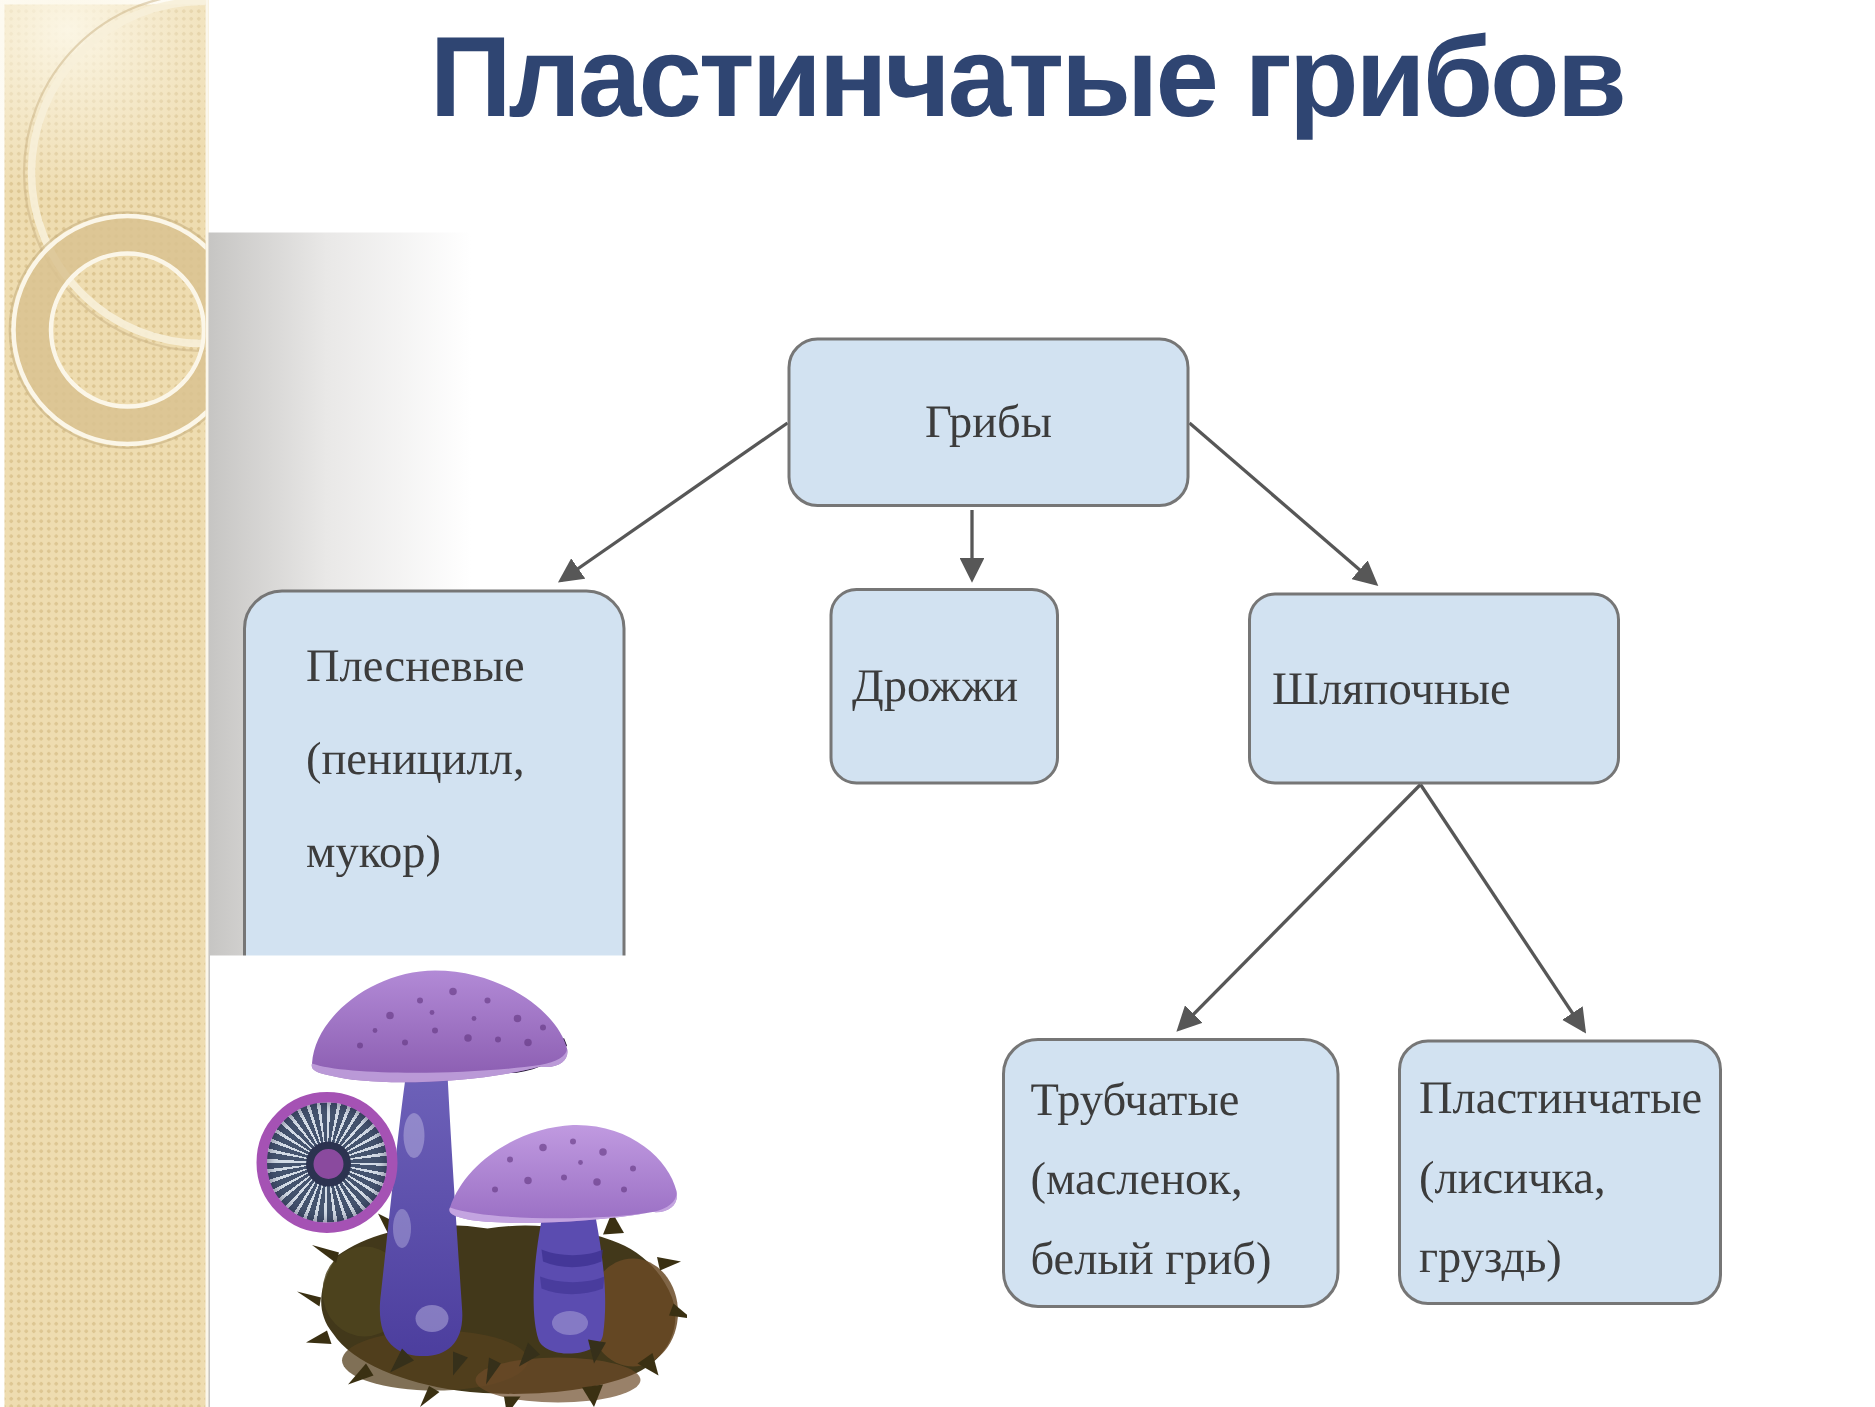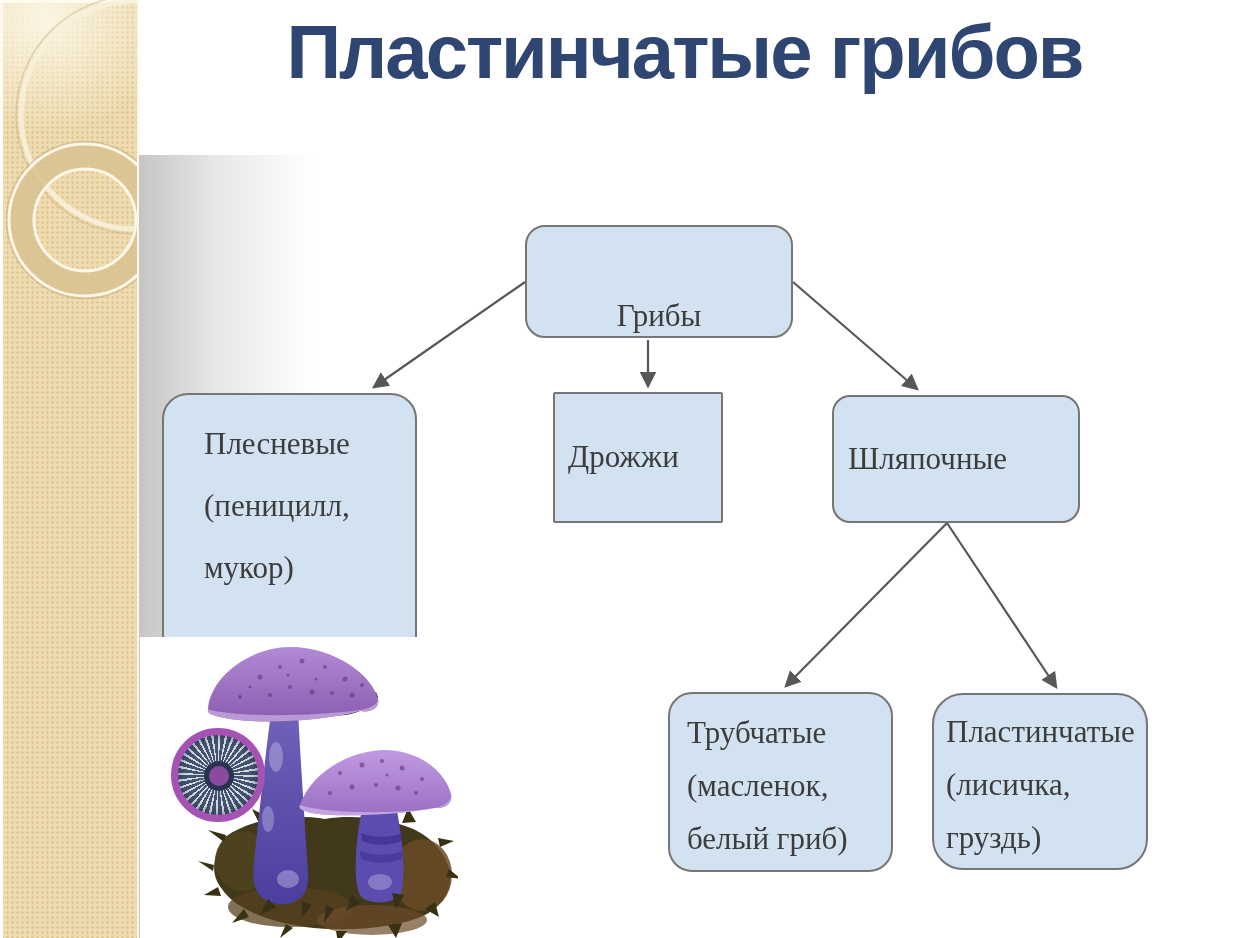--- a/index.html
+++ b/index.html
@@ -36,32 +36,32 @@
   }
   
   .connectors{position:absolute;left:0;top:0;pointer-events:none;}
   
   .node{
     position:absolute;box-sizing:border-box;
     background:#d2e2f1;border:2px solid #767676;
     color:#3c3c3c;font-size:31px;line-height:1.25;
   }
   .node-root{left:525px;top:225px;width:268px;height:113px;border-radius:20px;
-    display:flex;align-items:flex-end;justify-content:center;}
+    display:flex;align-items:center;justify-content:center;}
   .node-moldy{left:162px;top:393px;width:255px;height:278px;border-radius:26px;
     padding:18px 10px 0 40px;}
   .node-moldy .nline{line-height:62px;}
-  .node-yeast{left:553px;top:392px;width:170px;height:131px;border-radius:2px;
+  .node-yeast{left:553px;top:392px;width:153px;height:131px;border-radius:18px;
     display:flex;align-items:center;padding-left:13px;}
   .node-capfungi{left:832px;top:395px;width:248px;height:128px;border-radius:18px;
     display:flex;align-items:center;padding-left:14px;}
   .node-tubular{left:668px;top:692px;width:225px;height:180px;border-radius:24px;
     padding:12px 6px 0 17px;}
   .node-tubular .nline{line-height:53px;}
-  .node-lamellar{left:932px;top:693px;width:216px;height:177px;border-radius:31px;
+  .node-lamellar{left:932px;top:693px;width:216px;height:177px;border-radius:20px;
     padding:10px 4px 0 12px;}
   .node-lamellar .nline{line-height:53px;}
   
   .illustration{
     position:absolute;left:140px;top:637px;width:318px;height:301px;background:#ffffff;
   }
   .illustration svg{position:absolute;left:0;top:0;}
   .gilldisc{
     position:absolute;left:31px;top:91px;width:80px;height:80px;
     border:7px solid #a552b4;border-radius:50%;

